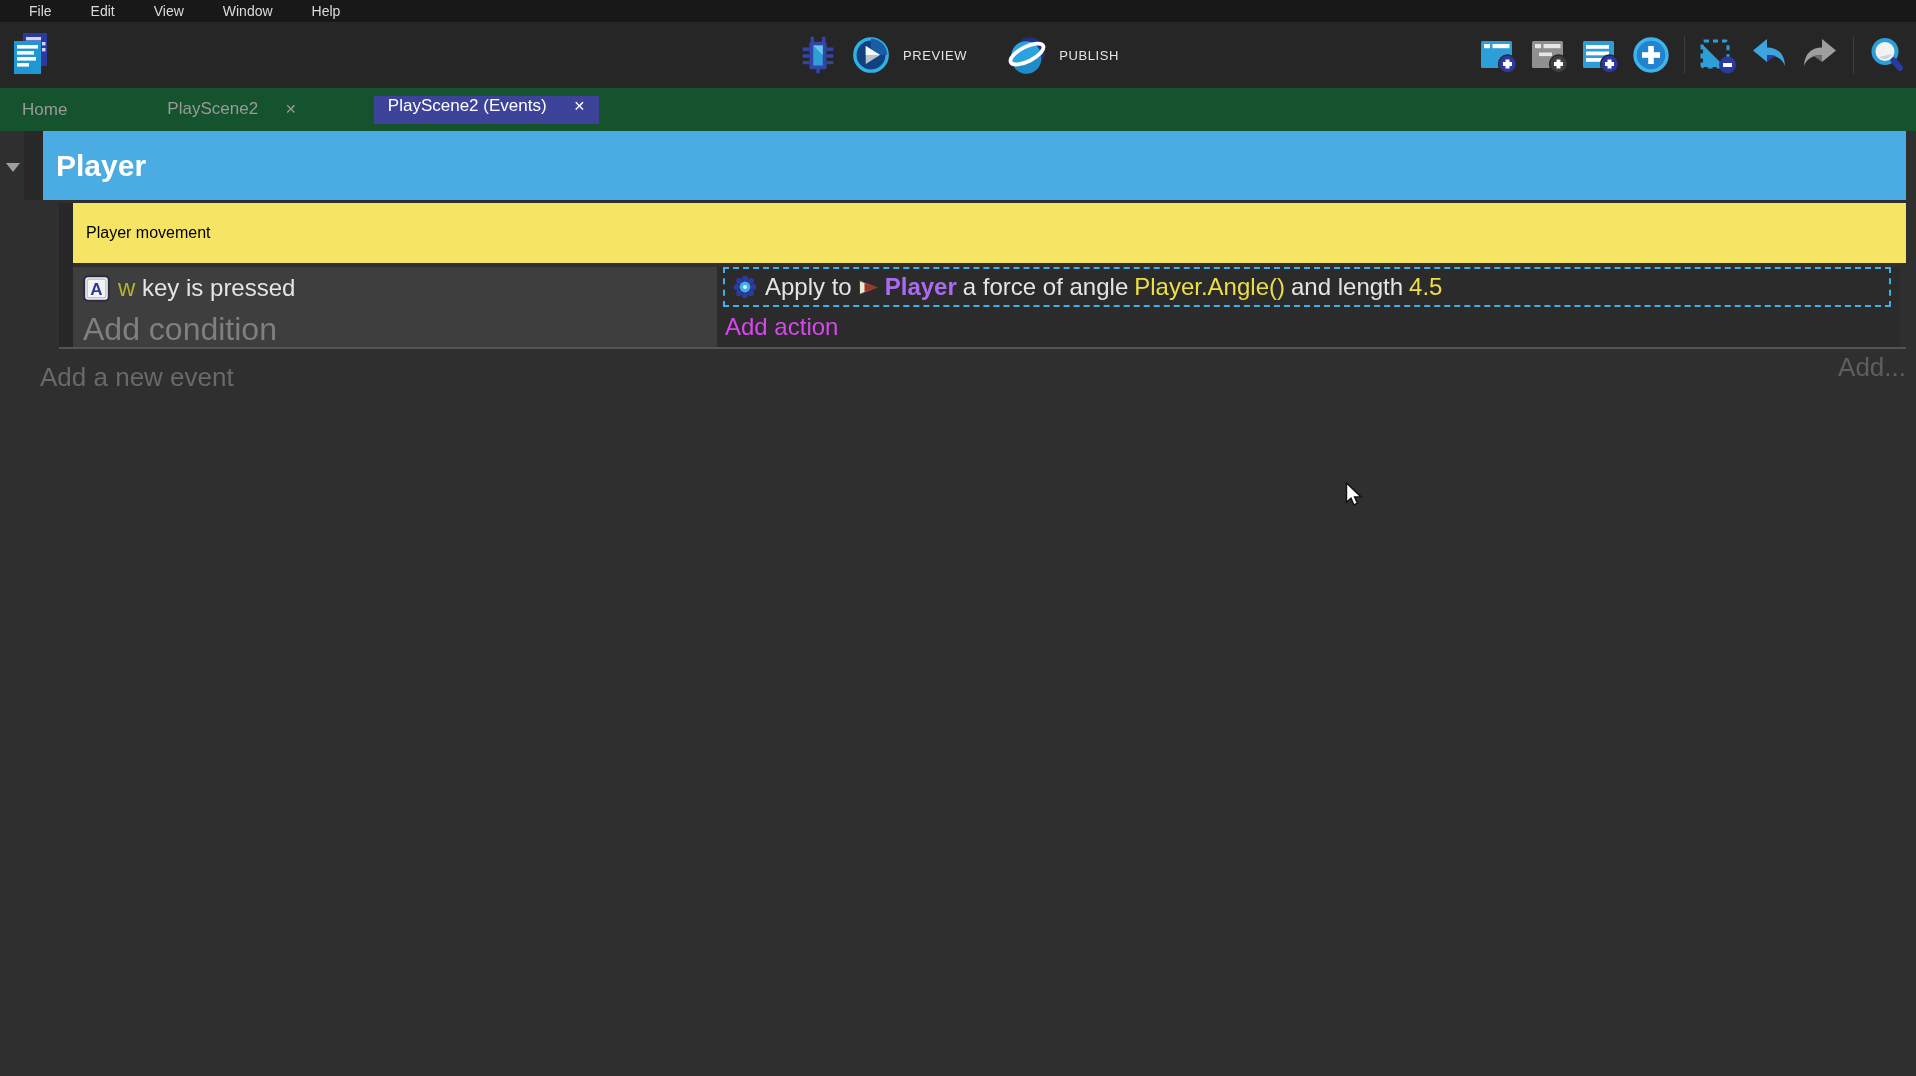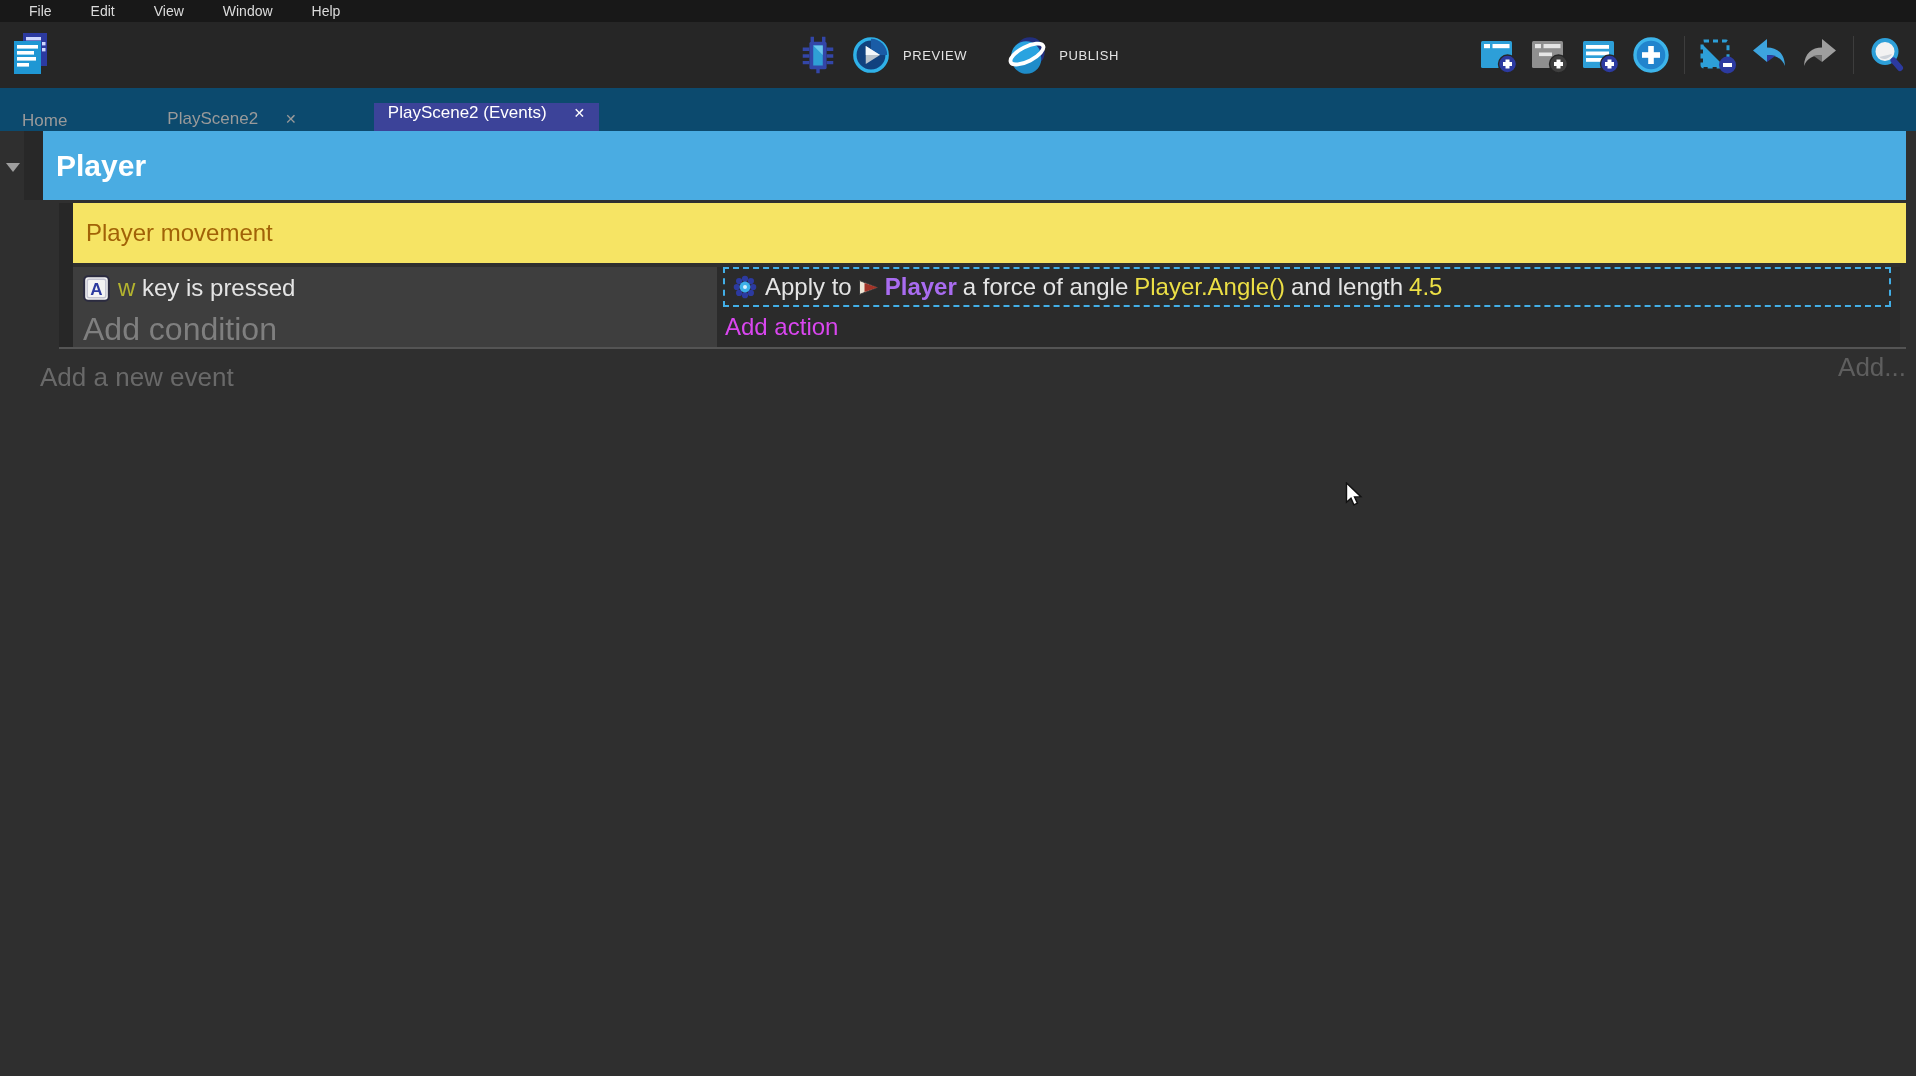--- a/index.html
+++ b/index.html
@@ -17,42 +17,42 @@
   .tb-center { position:absolute; left:50%; top:0; transform:translateX(-50%);
                height:66px; display:flex; align-items:center; gap:11px; }
   .tb-label { font-size:13px; color:#e4e4e4; letter-spacing:.6px; margin-right:28px;text-align:right; }
   .tb-label.last { margin-right:0; }
   .tb-right { position:absolute; right:8px; top:0; height:66px; display:flex;
               align-items:center; gap:9px; }
   .tb-btn { width:42px; height:44px; display:flex; align-items:center; justify-content:center; }
   .tb-sep { width:1px; height:38px; background:#3d3d3d; margin:0 3px; }
 
   
-  .tabbar { height:43px; background:#0c4a6e; display:flex; align-items:flex-end;gap:28px; }
+  .tabbar { height:43px; background:#14532d; display:flex; align-items:center;gap:28px; }
   .tab { display:flex; align-items:center; font-size:17px; color:#9a9a9a; cursor:default; }
   .tab .close { margin-left:27px; font-size:14px; color:#9a9a9a; }
   .tab-home { padding:0 22px; }
   .tab-scene { padding:0 16px 2px 21px; }
   .tab-active { background:#3c4399; color:#ffffff; padding:0 14px 8px 14px; margin-left:4px; }
   .tab-active .close { color:#ffffff; }
   .tab-div { width:1px; background:#383838; margin:8px 0; }
 
   
   .sheet { position:relative; height:808px; background:#2f2f2f; }
   .rail-header { position:absolute; left:24px; top:0; width:19px; height:69px; background:#282828; }
   .rail-sub    { position:absolute; left:59px; top:72px; width:14px; height:144px; background:#272727; }
   .disclosure { position:absolute; left:6px; top:32px; width:0; height:0;
                 border-left:7px solid transparent; border-right:7px solid transparent;
                 border-top:9px solid #9e9e9e; }
   .group-header { position:absolute; left:43px; right:10px; top:0; height:69px;
                   background:#4aace2; display:flex; align-items:center; padding-left:13px; }
   .group-header span { font-size:30px; font-weight:600; color:#ffffff; }
   .comment-row { position:absolute; left:73px; right:10px; top:72px; height:60px;
                  background:#f6e464; display:flex; align-items:center; padding-left:13px; }
-  .comment-row span { font-size:24px; color:#a16207;text-align:center; }
+  .comment-row span { font-size:16px; color:#000000;text-align:center; }
 
   .cond-cell { position:absolute; left:73px; top:136px; width:644px; height:80px;
                background:#3e3e3e; padding:6px 0 0 10px; }
   .cond-line1 { display:flex; align-items:center; gap:8px; height:30px; }
   .cond-text { font-size:24px; color:#e4e4e4; white-space:nowrap; }
   .key-olive { color:#b3b32f; }
   .placeholder { font-size:32px; color:#7f7f7f; margin-top:8px; white-space:nowrap; }
 
   .act-cell { position:absolute; left:717px; top:136px; right:16px; height:80px;
               background:#2b2b2b; padding:0 0 0 0; }

